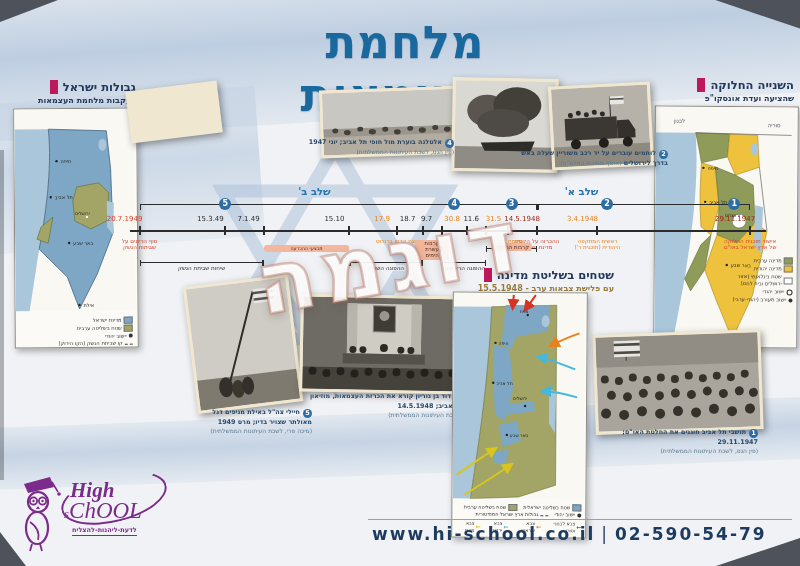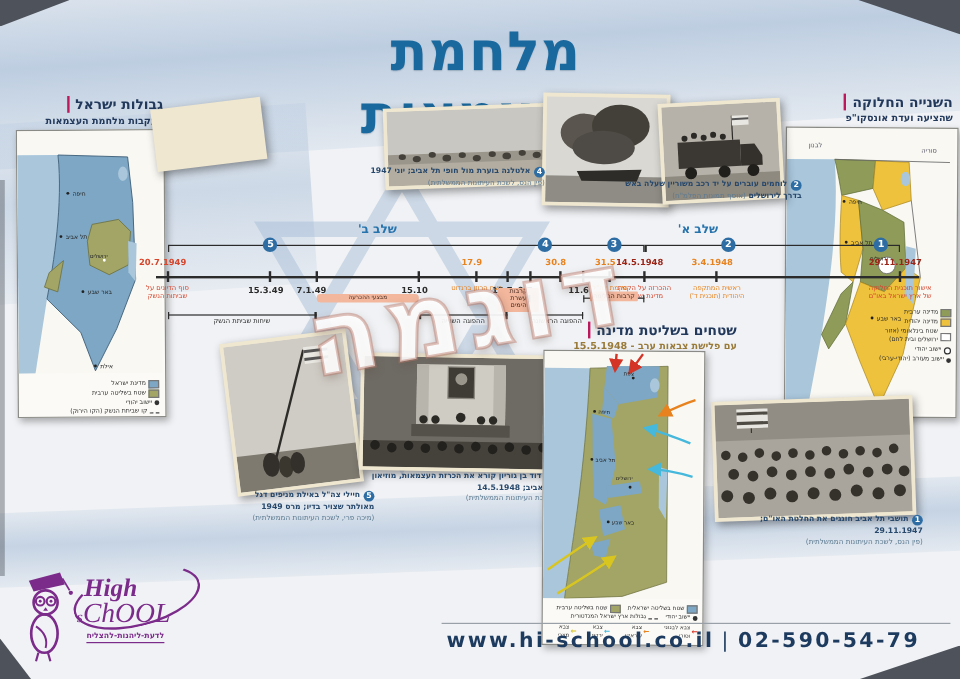--- a/index.html
+++ b/index.html
@@ -25,42 +25,42 @@
     text-shadow:0 1px 1px rgba(10,50,80,.25);}
 
   
   .watermark{position:absolute;left:255px;top:212px;z-index:50;transform:rotate(-10deg);
     font-size:86px;font-weight:bold;letter-spacing:6px;direction:rtl;
     color:rgba(255,255,255,.9);-webkit-text-stroke:2.5px rgba(186,120,104,.45);
     text-shadow:0 3px 8px rgba(90,70,60,.35);pointer-events:none;}
 
   
   .panel-head{position:absolute;direction:rtl;text-align:right;color:#22395c;}
-  .panel-head .t1{font-size:11.5px;font-weight:bold;border-left:2px solid #be185d;padding-left:5px;display:inline-block;}
+  .panel-head .t1{font-size:11.5px;font-weight:bold;border-left:8px solid #be185d;padding-left:5px;display:inline-block;}
   .panel-head .t2{font-size:8px;font-weight:bold;margin-top:1px;}
   .panel-head .t3{font-size:8.5px;font-weight:bold;margin-top:3px;letter-spacing:1px;}
   .map-card{position:absolute;background:#fbfaf6;border:1px solid #8a8a86;box-shadow:2px 3px 6px rgba(30,30,30,.35);}
   .legend{direction:rtl;font-size:5.2px;color:#2f2f2f;line-height:1.5;}
   .legend .row{display:flex;align-items:center;gap:2px;direction:rtl;}
   .sw{display:inline-block;width:7px;height:5px;border:0.5px solid #777;flex:0 0 auto;}
   .dotq{display:inline-block;width:4px;height:4px;border-radius:50%;background:#333;flex:0 0 auto;}
   .ringq{display:inline-block;width:4px;height:4px;border-radius:50%;border:1px solid #333;background:#fff;flex:0 0 auto;}
   .lineq{display:inline-block;width:8px;height:0;border-top:1.2px dashed #444;flex:0 0 auto;}
   .armies{display:flex;gap:4px;direction:rtl;font-size:4.7px;margin-top:1px;}
   .armies .row{gap:1px;}
   .arrowq{font-weight:bold;font-size:6px;}
 
   
   .timeline{position:absolute;left:130px;top:230px;width:636px;height:70px;}
   .tl-line{position:absolute;left:0;right:0;top:0;height:2px;background:#2b2b2b;}
   .ev{position:absolute;top:0;width:0;}
   .ev-tick{position:absolute;right:-1px;top:-4px;width:2px;height:9px;background:#2b2b2b;}
-  .ev-date{position:absolute;right:4px;top:-15px;transform:translateX(50%);white-space:nowrap;font-size:7px;font-weight:bold;color:#2b2b2b;}
+  .ev-date{position:absolute;right:15px;top:-15px;transform:translateX(50%);white-space:nowrap;font-size:7px;font-weight:normal;color:#2b2b2b;}
   .ev-label{position:absolute;right:0;top:8px;transform:translateX(50%);width:46px;text-align:center;font-size:5.6px;line-height:1.15;direction:rtl;}
-  .c-darkred{color:#9c2417;} .c-orange{color:#e8821e;} .c-red{color:#d6452c;} .c-black{color:#2b2b2b;margin-top:23px;}
+  .c-darkred{color:#9c2417;} .c-orange{color:#e8821e;} .c-red{color:#d6452c;} .c-black{color:#2b2b2b;}
   .stage-line{position:absolute;top:-26px;height:0;border-top:1.5px solid #2b2b2b;}
   .stage-line::before,.stage-line::after{content:'';position:absolute;top:0;width:1.5px;height:5px;background:#2b2b2b;}
   .stage-line::before{left:0;} .stage-line::after{right:0;}
   .stage-label{position:absolute;top:-44px;transform:translateX(50%);font-size:10px;font-weight:bold;color:#2673ad;direction:rtl;white-space:nowrap;}
   .num-circle{position:absolute;top:-32px;transform:translateX(50%);width:12px;height:12px;border-radius:50%;
     background:#2e6da4;color:#fff;font-size:8px;line-height:12px;text-align:center;font-weight:bold;}
   .per-bracket{position:absolute;top:18px;height:0;border-top:1.2px solid #2b2b2b;}
   .per-bracket::before,.per-bracket::after{content:'';position:absolute;top:-3px;width:1.2px;height:6px;background:#2b2b2b;}
   .per-bracket::before{left:0;} .per-bracket::after{right:0;}
   .per-bracket.row2{top:32px;}
@@ -366,21 +366,21 @@
     <span class="credit">(אוסף תמונות הפלמ"ח)</span>
   </div>
   <div class="caption" style="left:305px;top:392px;width:158px;">
     <span class="ncirc">3</span><span>דוד בן גוריון קורא את הכרזת העצמאות, מוזיאון תל אביב; 14.5.1948</span><br>
     <span class="credit">(לשכת העיתונות הממשלתית)</span>
   </div>
   <div class="caption" style="left:192px;top:408px;width:120px;">
     <span class="ncirc">5</span><span>חיילי צה"ל באילת מניפים דגל מאולתר שצויר בדיו; מרס 1949</span><br>
     <span class="credit">(מיכה פרי, לשכת העיתונות הממשלתית)</span>
   </div>
-  <div class="caption" style="left:588px;top:428px;width:170px;margin-left:11px;">
+  <div class="caption" style="left:588px;top:428px;width:170px;">
     <span class="ncirc">1</span><span>תושבי תל אביב חוגגים את החלטת האו"ם; 29.11.1947</span><br>
     <span class="credit">(פין הנס, לשכת העיתונות הממשלתית)</span>
   </div>
 
   <div class="timeline">
     <div class="tl-line"></div>
 
     <div class="stage-line" style="left:64%;right:2.5%;"></div>
     <div class="stage-line" style="left:1.5%;right:36%;"></div>
     <div class="stage-label" style="right:29%;text-align:center;">שלב א'</div>

